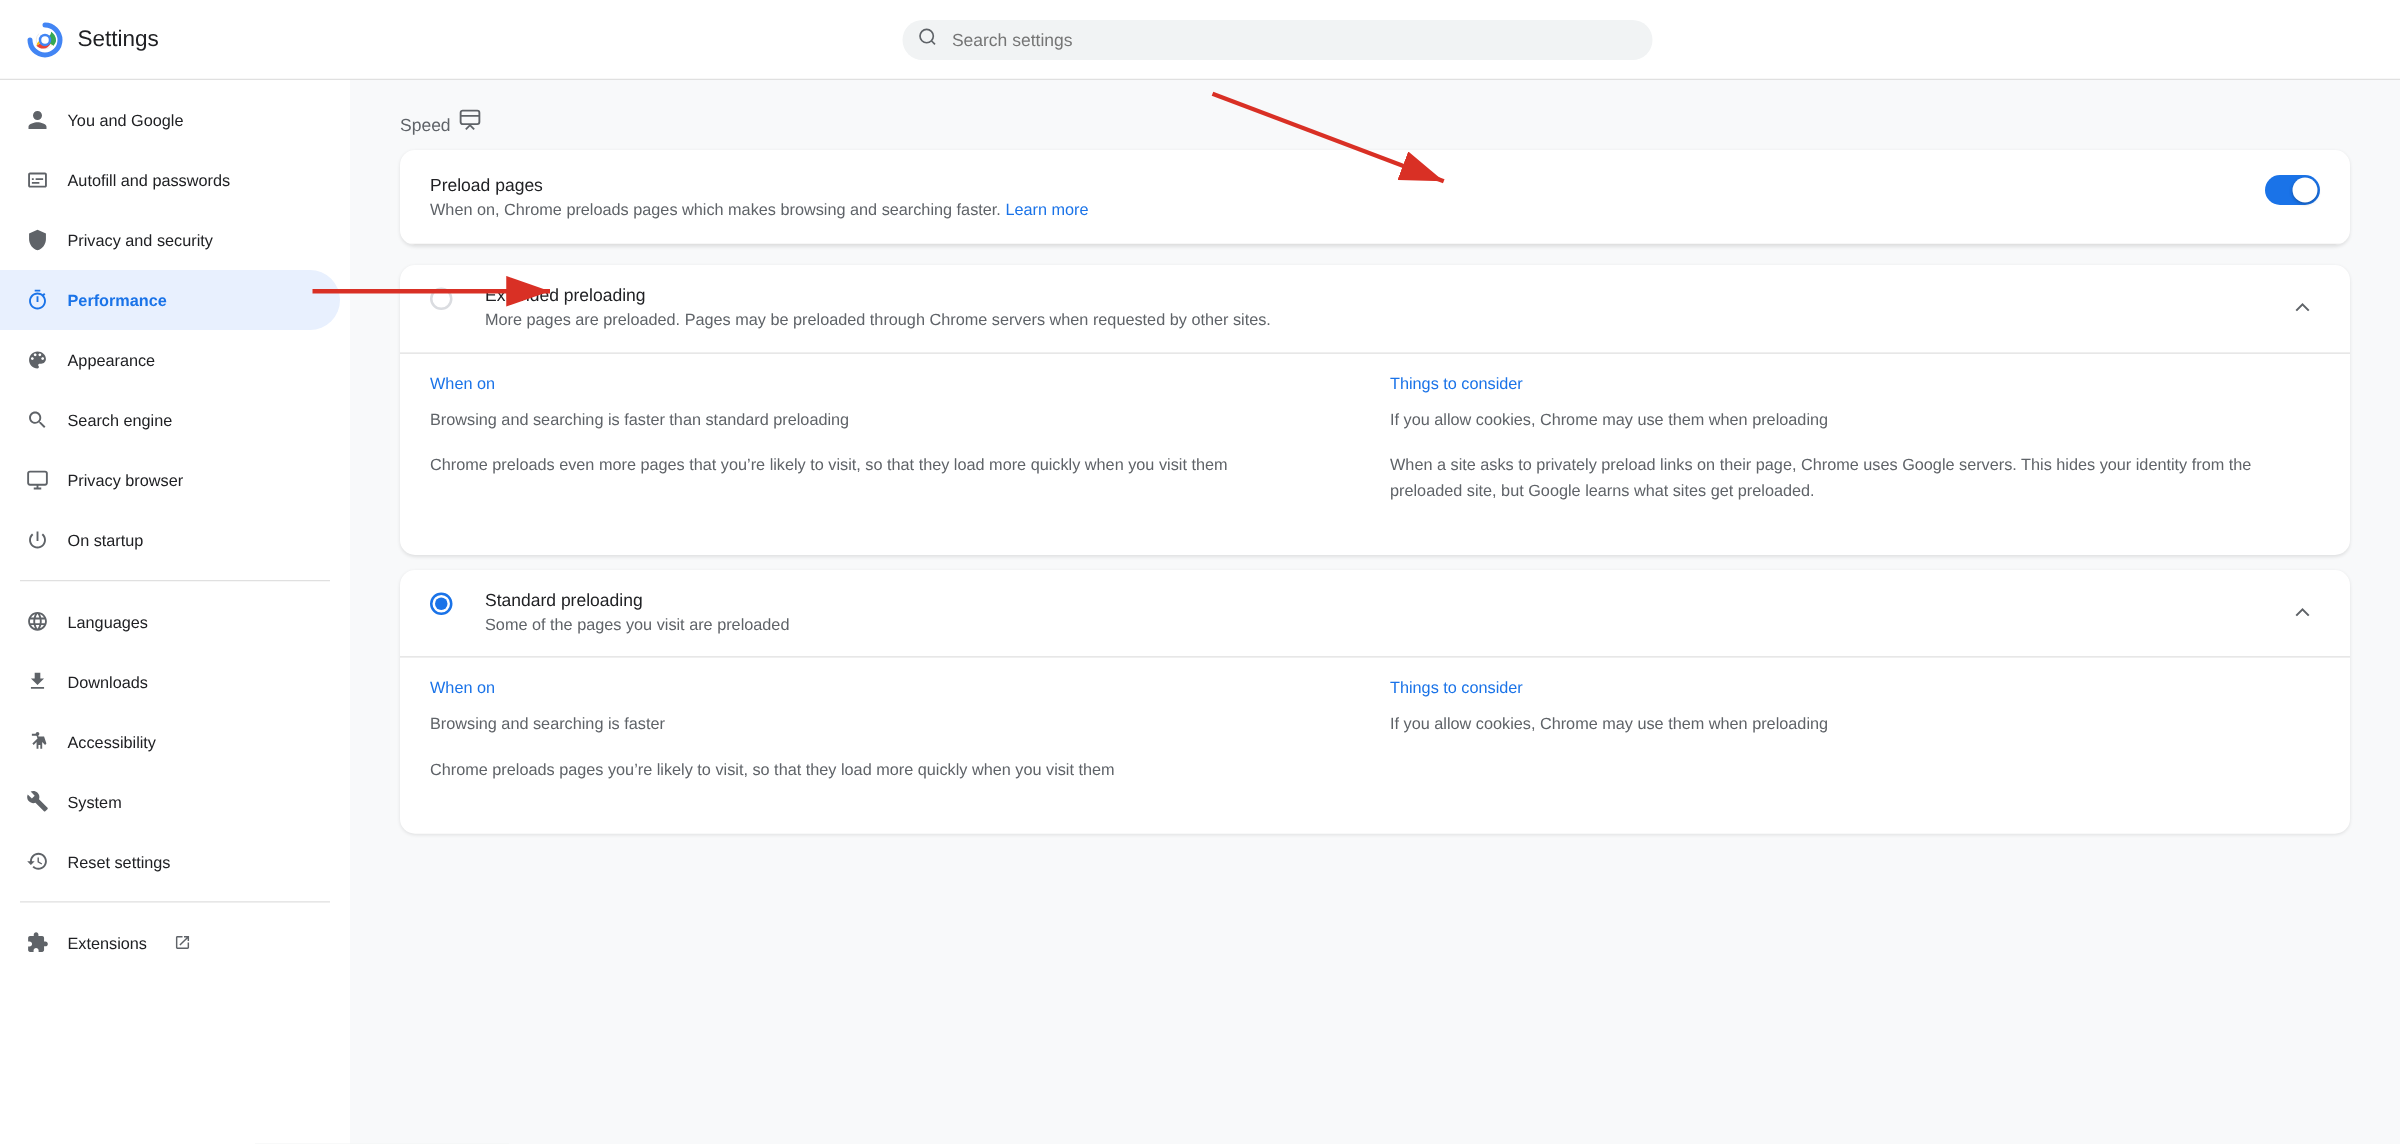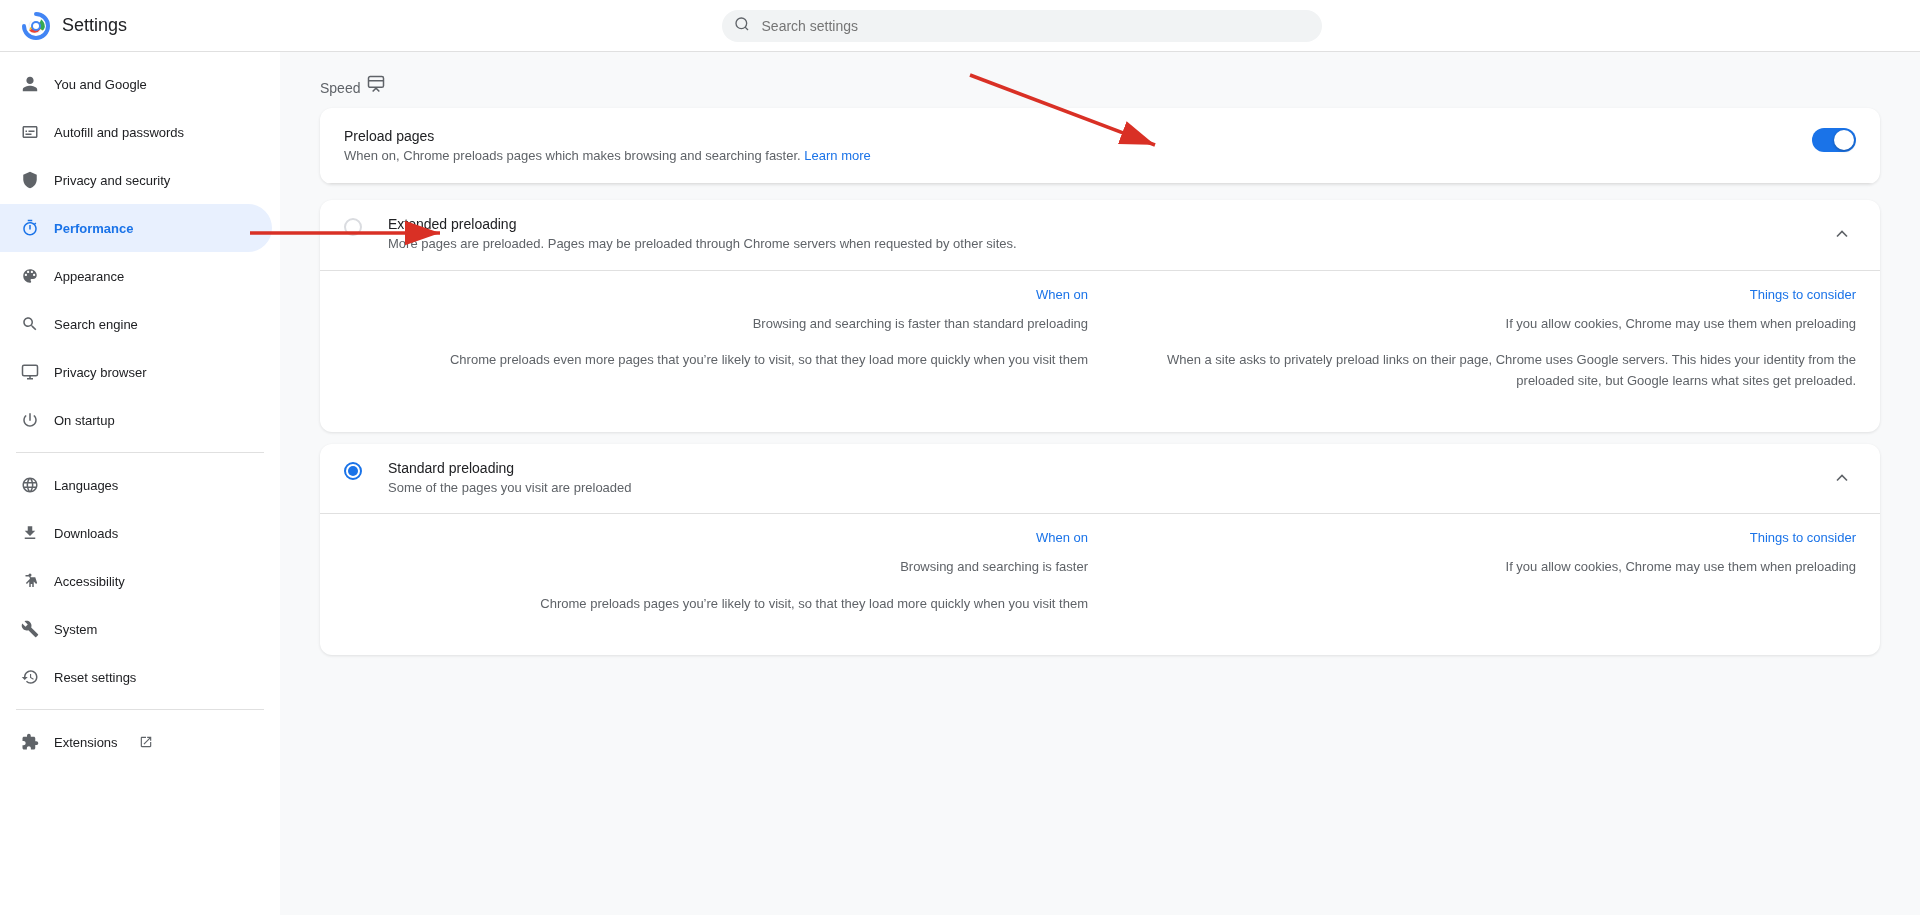--- a/index.html
+++ b/index.html
@@ -11,21 +11,21 @@
       height: 915px;
       overflow: hidden;
     }
 
     
     .header {
       background: #fff;
       display: flex;
       align-items: center;
       padding: 0 20px;
-      height: 52px;
+      height: 64px;
       border-bottom: 1px solid #e0e0e0;
       flex-shrink: 0;
       gap: 16px;
     }
     .header-logo {
       display: flex;
       align-items: center;
       gap: 10px;
     }
     .chrome-logo {
@@ -251,21 +251,20 @@
       color: #5f6368;
       display: flex;
       align-items: center;
       padding: 4px;
       margin-top: 4px;
     }
 
     .expanded-content {
       border-top: 1px solid #e0e0e0;
       padding: 16px 24px 24px 24px;
-      text-align: right;
     }
     .two-col {
       display: grid;
       grid-template-columns: 1fr 1fr;
       gap: 24px;
     }
     .col-header {
       font-size: 13px;
       font-weight: 500;
       color: #1a73e8;

